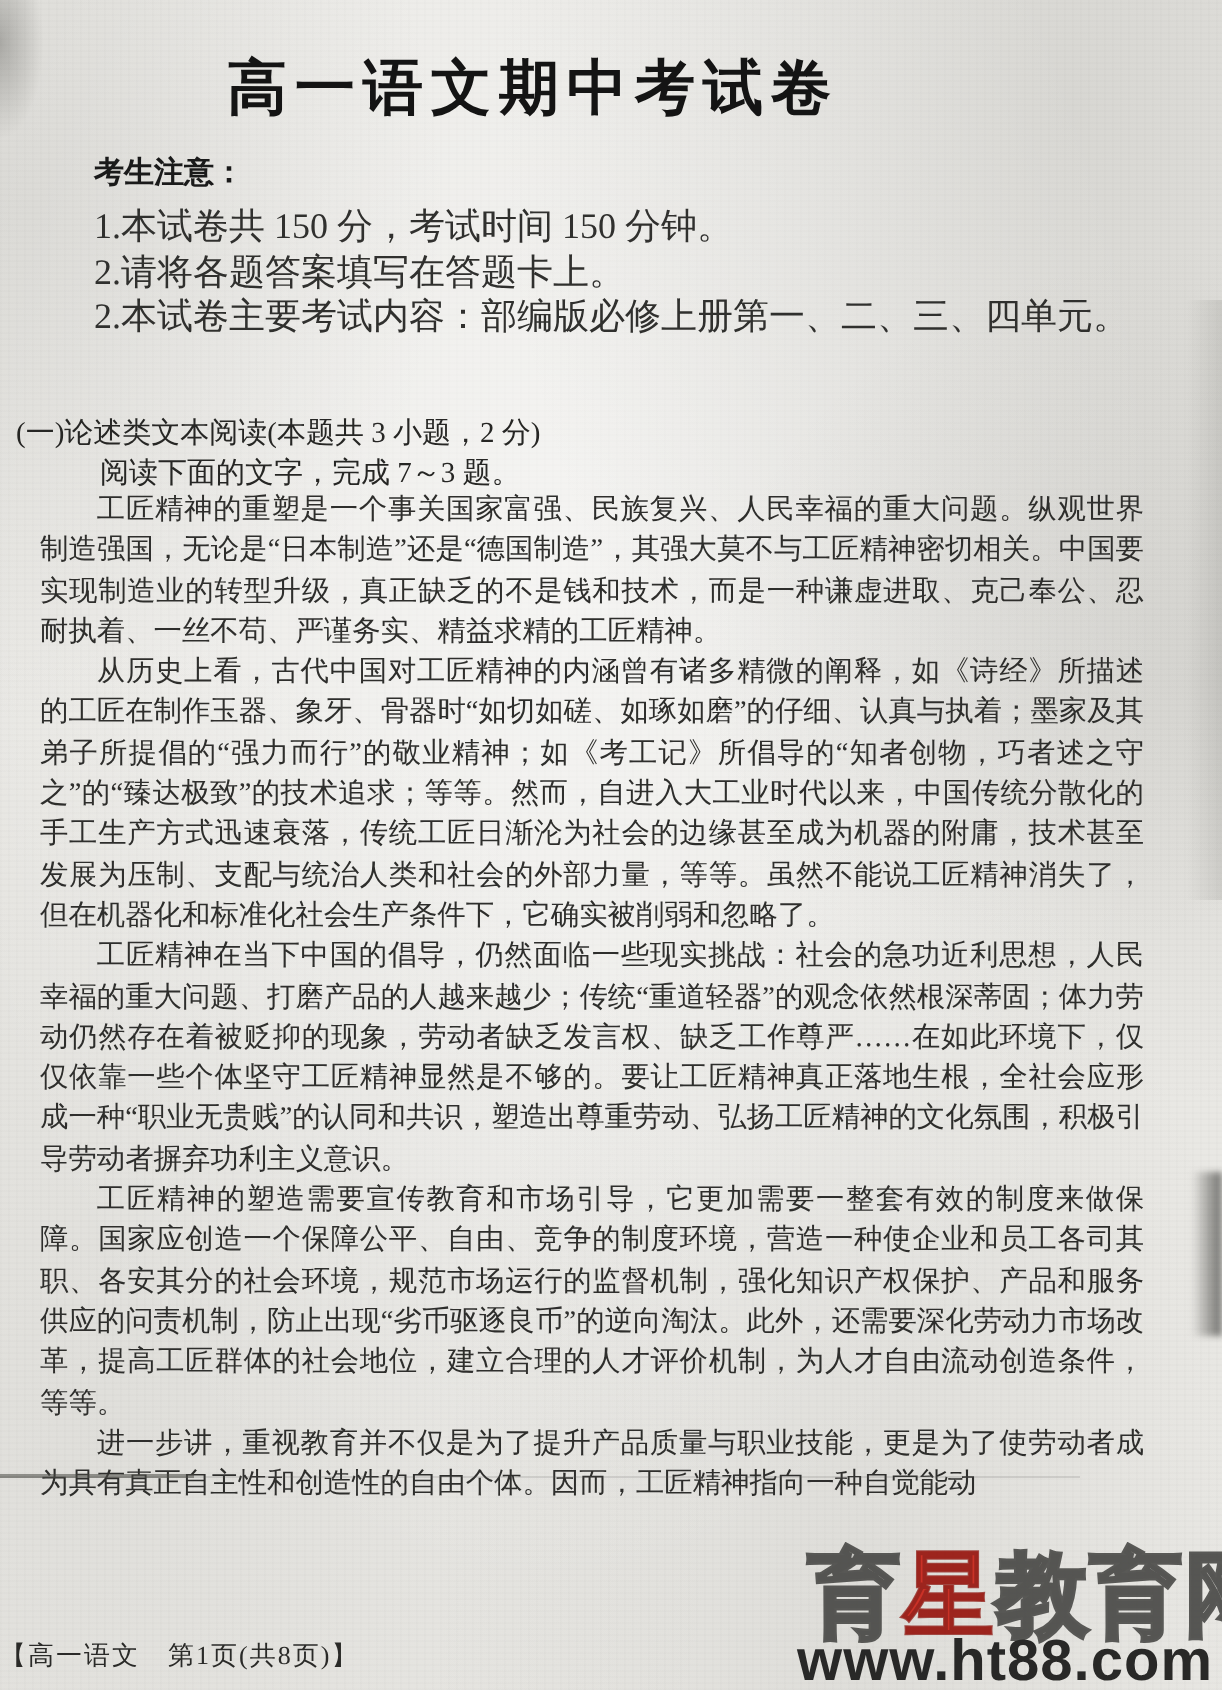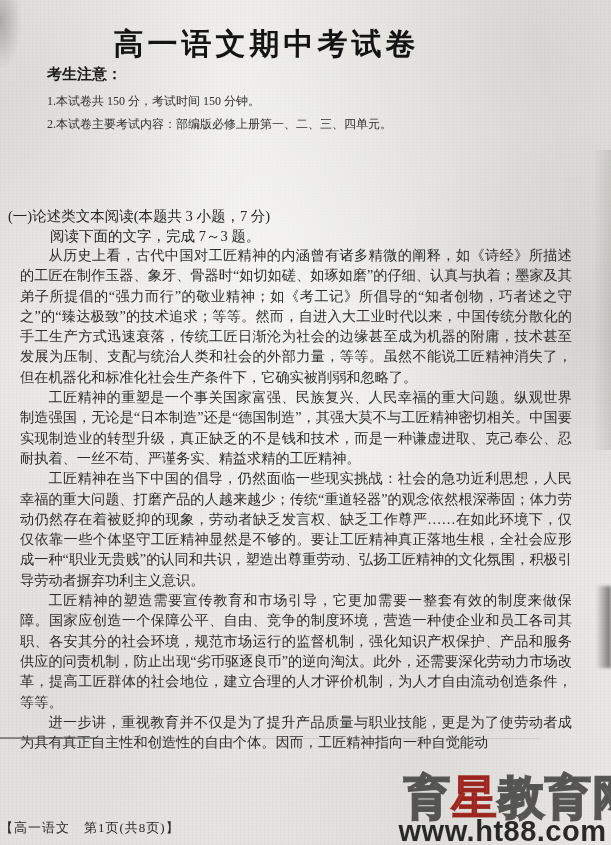--- a/index.html
+++ b/index.html
@@ -23,27 +23,27 @@
       repeating-linear-gradient(90deg, rgba(0,0,0,.010) 0 1px, transparent 1px 4px);
     color:#2b2b2b;
   }
   .title{
     position:absolute;top:10px;left:0;width:505px;
     text-align:center;
     font-family:"Liberation Sans","DejaVu Sans",sans-serif;
     font-size:30px;font-weight:bold;letter-spacing:4px;color:#141414;
     margin:14px;
   }
-  .notice{position:absolute;left:47px;top:65px;}
+  .notice{position:absolute;left:47px;top:77px;}
   .notice-heading{
     font-family:"Liberation Sans","DejaVu Sans",sans-serif;
     font-size:15px;font-weight:bold;color:#1a1a1a;margin-bottom:6px;
   }
   .notice-item{
-    font-size:12px;line-height:22.5px;color:#30302e;
+    font-size:18px;line-height:22.5px;color:#30302e;
   }
   .sec-heading{
     position:absolute;left:8px;top:185px;
     font-family:"Liberation Sans","DejaVu Sans",sans-serif;
     font-size:15.5px;font-weight:bold;color:#161616;
   }
   .sub-heading{
     position:absolute;left:8px;top:207px;
     font-size:14.5px;color:#262624;
   }
@@ -106,29 +106,30 @@
 </head>
 <body>
 
 <div class="page">
 
   <h1 class="title">高一语文期中考试卷</h1>
 
   <section class="notice">
     <div class="notice-heading">考生注意：</div>
     <div class="notice-item">1.本试卷共 150 分，考试时间 150 分钟。</div>
+    <div class="notice-item">2.请将各题答案填写在答题卡上。</div>
     <div class="notice-item">2.本试卷主要考试内容：部编版必修上册第一、二、三、四单元。</div>
   </section>
 
-  <div class="sub-heading">(一)论述类文本阅读(本题共 3 小题，7 分)</div>
+  <div class="sub-heading">(一)论述类文本阅读(本题共 3 小题，2 分)</div>
   <div class="instruction">阅读下面的文字，完成 7～3 题。</div>
 
   <div class="body-text">
+    <p>工匠精神的重塑是一个事关国家富强、民族复兴、人民幸福的重大问题。纵观世界制造强国，无论是“日本制造”还是“德国制造”，其强大莫不与工匠精神密切相关。中国要实现制造业的转型升级，真正缺乏的不是钱和技术，而是一种谦虚进取、克己奉公、忍耐执着、一丝不苟、严谨务实、精益求精的工匠精神。</p>
     <p>从历史上看，古代中国对工匠精神的内涵曾有诸多精微的阐释，如《诗经》所描述的工匠在制作玉器、象牙、骨器时“如切如磋、如琢如磨”的仔细、认真与执着；墨家及其弟子所提倡的“强力而行”的敬业精神；如《考工记》所倡导的“知者创物，巧者述之守之”的“臻达极致”的技术追求；等等。然而，自进入大工业时代以来，中国传统分散化的手工生产方式迅速衰落，传统工匠日渐沦为社会的边缘甚至成为机器的附庸，技术甚至发展为压制、支配与统治人类和社会的外部力量，等等。虽然不能说工匠精神消失了，但在机器化和标准化社会生产条件下，它确实被削弱和忽略了。</p>
-    <p>工匠精神的重塑是一个事关国家富强、民族复兴、人民幸福的重大问题。纵观世界制造强国，无论是“日本制造”还是“德国制造”，其强大莫不与工匠精神密切相关。中国要实现制造业的转型升级，真正缺乏的不是钱和技术，而是一种谦虚进取、克己奉公、忍耐执着、一丝不苟、严谨务实、精益求精的工匠精神。</p>
     <p>工匠精神在当下中国的倡导，仍然面临一些现实挑战：社会的急功近利思想，人民幸福的重大问题、打磨产品的人越来越少；传统“重道轻器”的观念依然根深蒂固；体力劳动仍然存在着被贬抑的现象，劳动者缺乏发言权、缺乏工作尊严……在如此环境下，仅仅依靠一些个体坚守工匠精神显然是不够的。要让工匠精神真正落地生根，全社会应形成一种“职业无贵贱”的认同和共识，塑造出尊重劳动、弘扬工匠精神的文化氛围，积极引导劳动者摒弃功利主义意识。</p>
     <p>工匠精神的塑造需要宣传教育和市场引导，它更加需要一整套有效的制度来做保障。国家应创造一个保障公平、自由、竞争的制度环境，营造一种使企业和员工各司其职、各安其分的社会环境，规范市场运行的监督机制，强化知识产权保护、产品和服务供应的问责机制，防止出现“劣币驱逐良币”的逆向淘汰。此外，还需要深化劳动力市场改革，提高工匠群体的社会地位，建立合理的人才评价机制，为人才自由流动创造条件，等等。</p>
     <p>进一步讲，重视教育并不仅是为了提升产品质量与职业技能，更是为了使劳动者成为具有真正自主性和创造性的自由个体。因而，工匠精神指向一种自觉能动</p>
   </div>
 
   <div class="footer">【高一语文　第1页(共8页)】</div>
 
   <div class="watermark">
     <div class="wm-brand"><span class="wm-outline">育</span><span class="wm-red">星</span><span class="wm-outline">教育网</span></div>
     <div class="wm-url">www.ht88.com</div>

